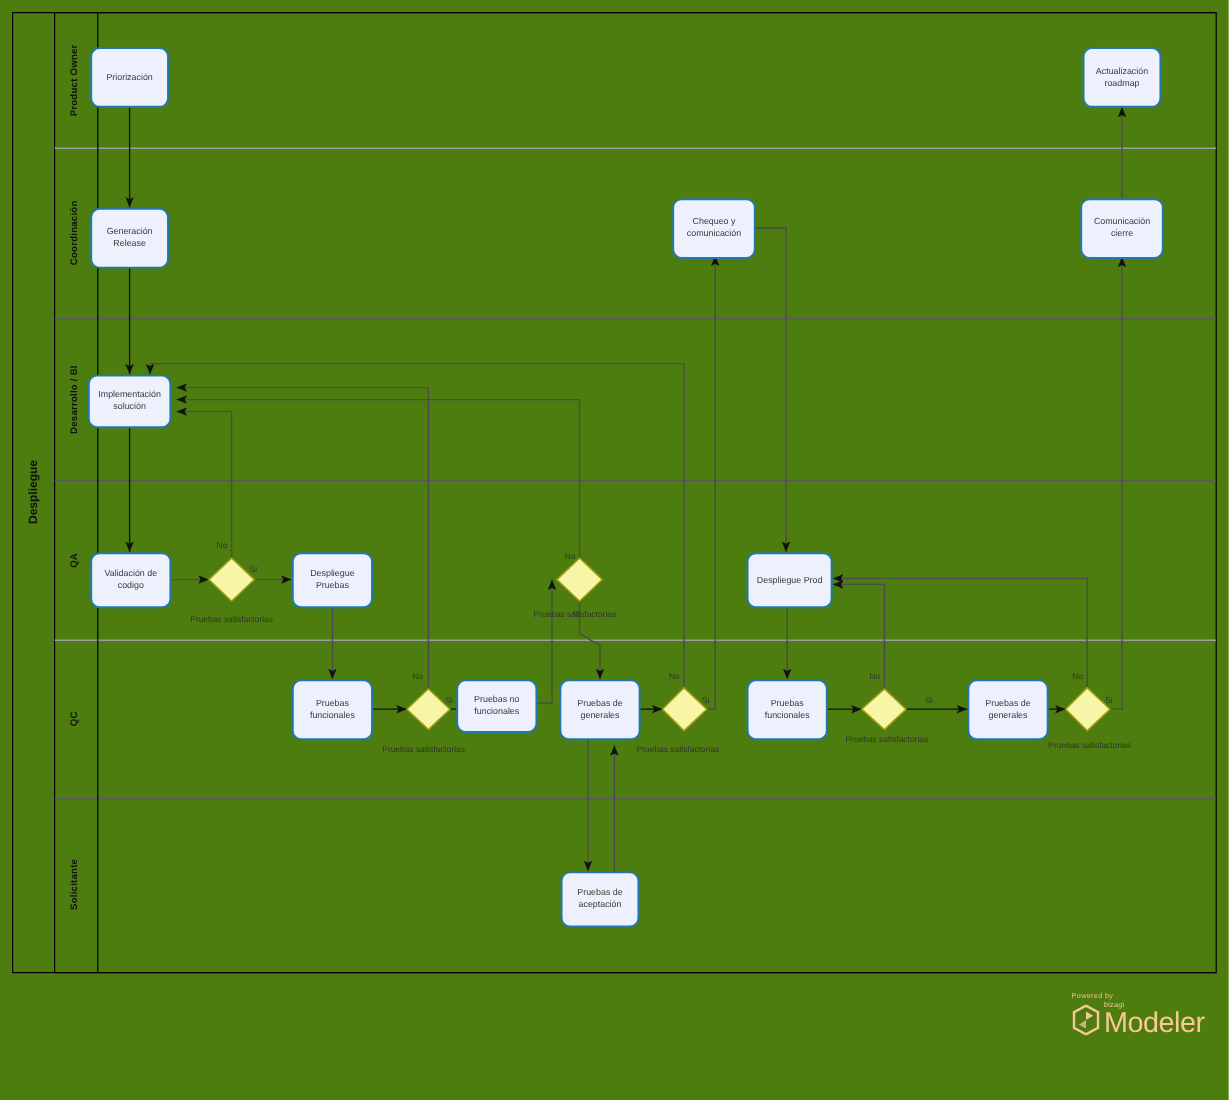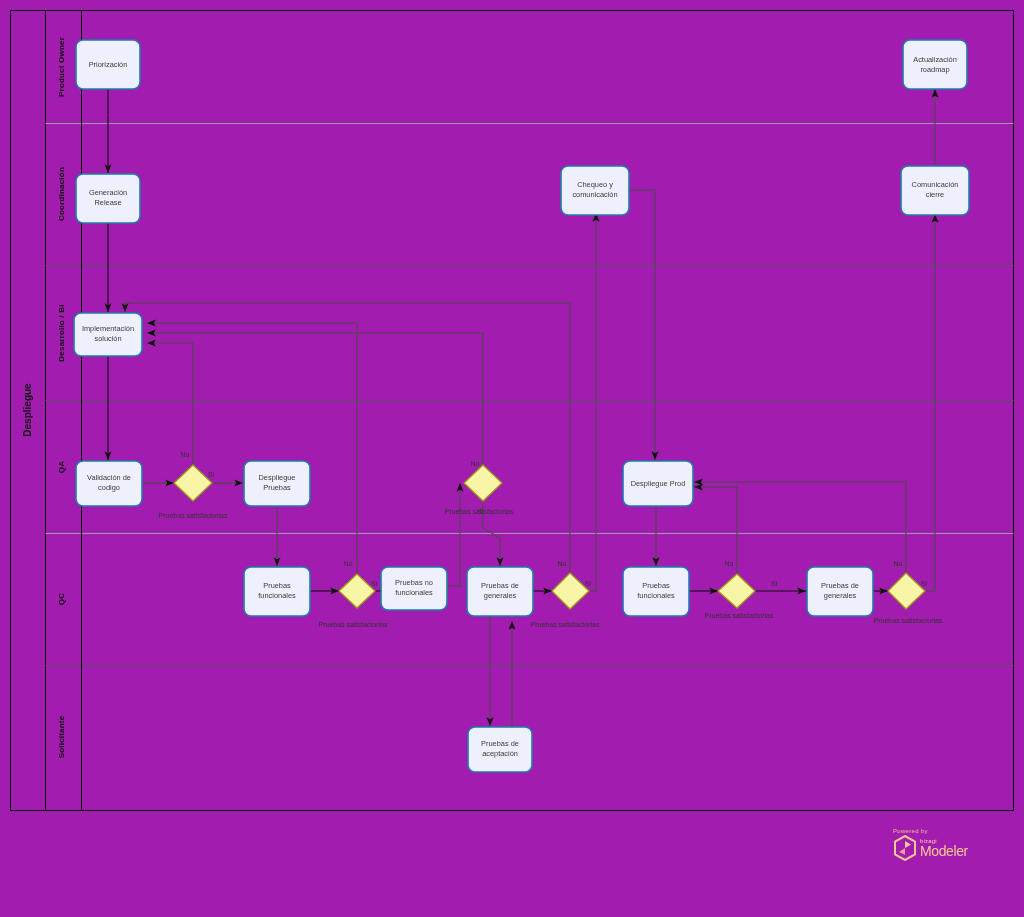--- a/index.html
+++ b/index.html
@@ -1,18 +1,18 @@
 <!DOCTYPE html>
 <html><head>
 <meta charset="utf-8">
 <title>Despliegue - BPMN</title>
 <style>
   html,body{margin:0;padding:0;background:#ffffff;}
   body{font-family:"Liberation Sans", sans-serif;}
-  #canvas{position:relative;width:1024px;height:917px;overflow:hidden;background:#a21caf;}
+  #canvas{position:relative;width:1024px;height:917px;overflow:hidden;background:#4d7c0f;}
   svg#diagram{position:absolute;left:0;top:0;width:1024px;height:917px;}
 
   .pool-outline{fill:none;stroke:#000000;stroke-width:1;}
   .lane-div{stroke:#9aa0a6;stroke-width:1.2;fill:none;}
   .lane-div-thin{stroke:#55585c;stroke-width:0.9;fill:none;}
   .lane-label{font-size:8px;font-weight:bold;fill:#111;letter-spacing:.2px;}
   .pool-label{font-size:10px;font-weight:bold;fill:#111;}
 
   .task rect{fill:#eef1fd;stroke:#1f7ab0;stroke-width:1.6;}
   .task text{font-size:7.4px;fill:#3a3a3a;}
@@ -22,21 +22,21 @@
   .flab{font-size:7px;fill:#333;}
   .cond{font-size:7px;fill:#333;}
 
   
   #logo{position:absolute;left:893px;top:828px;width:120px;height:46px;}
   #logo .pw{font-size:6px;color:#f2c18a;letter-spacing:.3px;}
   #logo .row{display:flex;align-items:center;gap:3px;margin-top:1px;}
   #logo .hex{width:24px;height:26px;}
   #logo .brand{display:flex;flex-direction:column;line-height:1;}
   #logo .bz{font-size:6px;color:#f7cfa4;letter-spacing:.2px;}
-  #logo .md{font-size:14px;color:#fac893;letter-spacing:-.4px;}
+  #logo .md{font-size:24px;color:#fac893;letter-spacing:-.4px;}
 </style>
 </head>
 <body>
 
 <div id="canvas">
 
 <svg id="diagram" viewBox="0 0 1024 917">
   <defs>
     <marker id="arw" markerWidth="9" markerHeight="9" refX="8" refY="3.2" orient="auto" markerUnits="strokeWidth">
       <path d="M0,0 L8,3.2 L0,6.4 L1.8,3.2 z" fill="#111"></path>

